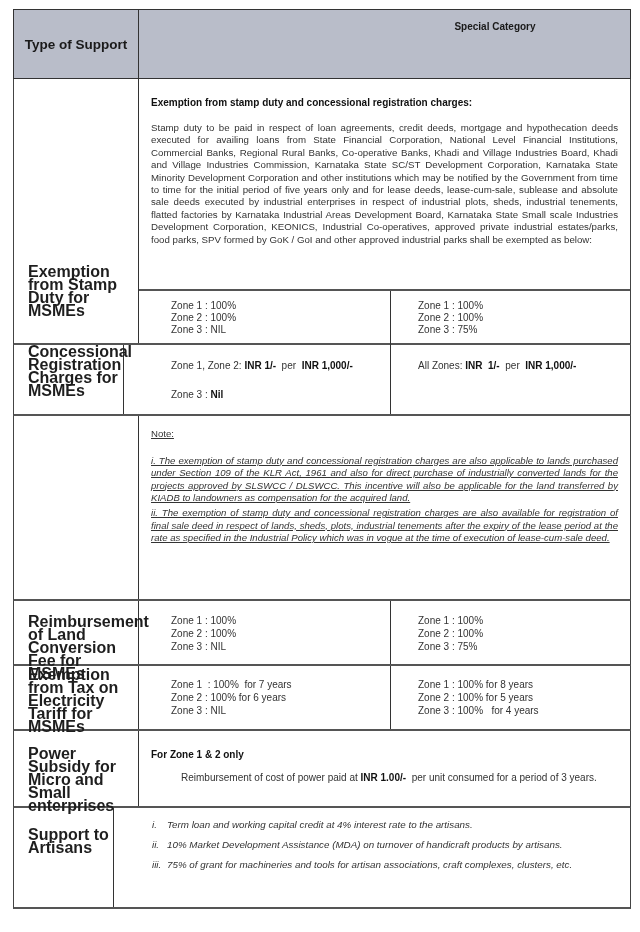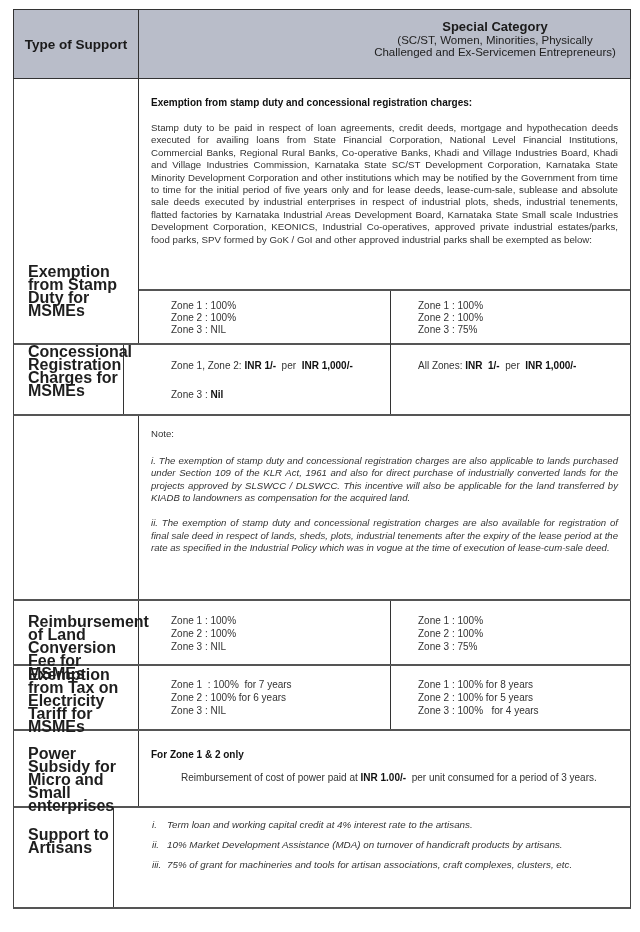--- a/index.html
+++ b/index.html
@@ -6,21 +6,21 @@
   body { width:640px; height:932px; position:relative; overflow:hidden;
          font-family:"Liberation Sans", sans-serif; color:#2a2a2a; }
   .tbl { position:absolute; left:13px; top:9px; width:618px; }
   .hdr { position:absolute; left:0; top:0; width:618px; height:70px; background:#b9bdc9;
          border:1.5px solid #333; box-sizing:border-box; }
   .hdr .c1 { position:absolute; left:0; top:0; width:125px; height:100%; display:flex; align-items:center;
              justify-content:center; font-weight:bold; font-size:13.5px; color:#1a1a1a; border-right:1.5px solid #333; box-sizing:border-box; }
   .hdr .c2 { position:absolute; left:125px; top:0; width:221px; height:100%; display:flex; align-items:center;
              justify-content:center; font-weight:bold; font-size:13.5px; color:#1a1a1a; border-right:1.5px solid #333; box-sizing:border-box; }
   .hdr .c3 { position:absolute; left:346px; top:0; right:0; height:100%; text-align:center; padding-top:9px; box-sizing:border-box; }
-  .hdr .c3 .t { font-weight:bold; font-size:13px; color:#1a1a1a; line-height:15px; }
+  .hdr .c3 .t { font-weight:bold; font-size:10px; color:#1a1a1a; line-height:15px; }
   .hdr .c3 .s { font-size:11.5px; color:#222; line-height:12px; padding:0 14px; }
   .row { position:absolute; left:0; width:618px; border-left:1.5px solid #444; border-right:1.5px solid #444;
          border-bottom:2px solid #555; box-sizing:border-box; }
   .lab { position:absolute; left:0; top:0; width:125px; height:100%; border-right:1.5px solid #333; box-sizing:border-box;
          font-weight:bold; font-size:16px; line-height:13px; color:#1e1e1e; padding-left:14px; padding-right:4px; }
   .body { position:absolute; left:125px; top:0; right:0; height:100%; font-size:9.6px; color:#333; }
   .sub { position:absolute; top:0; height:100%; box-sizing:border-box; font-size:10px; line-height:12px; color:#333; }
   .subL { left:0; width:252px; border-right:1.5px solid #333; padding-left:32px; }
   .subR { left:252px; right:0; padding-left:27px; }
   .b { font-weight:bold; color:#111; }
@@ -30,21 +30,20 @@
 </style>
 </head>
 <body>
 
 <div class="tbl">
 
   <div class="hdr">
     <div class="c1">Type of Support</div>
     <div class="c3">
       <div class="t">Special Category</div>
-      <div class="s">(SC/ST, Women, Minorities, Physically Challenged and Ex-Servicemen Entrepreneurs)</div>
     </div>
   </div>
 
   <div class="row" style="top:70px;height:266px;">
     <div class="lab" style="padding-top:186px;">Exemption from Stamp Duty for MSMEs</div>
     <div class="body">
       <div style="position:absolute;left:12px;right:12px;top:18px;">
         <p class="b" style="font-size:10px;">Exemption from stamp duty and concessional registration charges:</p>
         <p class="just" style="margin-top:14px;line-height:12.4px;font-size:9.7px;">Stamp duty to be paid in respect of loan agreements, credit deeds, mortgage and hypothecation deeds executed for availing loans from State Financial Corporation, National Level Financial Institutions, Commercial Banks, Regional Rural Banks, Co-operative Banks, Khadi and Village Industries Board, Khadi and Village Industries Commission, Karnataka State SC/ST Development Corporation, Karnataka State Minority Development Corporation and other institutions which may be notified by the Government from time to time for the initial period of five years only  and for lease deeds, lease-cum-sale, sublease and absolute sale deeds executed by industrial enterprises in respect of industrial plots, sheds, industrial tenements, flatted factories by Karnataka Industrial Areas Development Board, Karnataka State Small scale Industries Development Corporation, KEONICS, Industrial Co-operatives, approved private industrial estates/parks, food parks, SPV formed by GoK / GoI and other approved industrial parks shall be exempted as below:</p>
       </div>
@@ -72,24 +71,24 @@
       </div>
       <div class="sub subR" style="padding-top:15px;">
         <span>All Zones: </span><span class="b" style="white-space:pre">INR  1/-</span><span style="white-space:pre">  per  </span><span class="b">INR 1,000/-</span>
       </div>
     </div>
   </div>
 
   <div class="row" style="top:407px;height:185px;">
     <div class="lab"></div>
     <div class="body">
-      <div style="position:absolute;left:12px;right:12px;top:12px;font-size:9.6px;line-height:12.6px;">
+      <div style="position:absolute;left:12px;right:12px;top:12px;font-size:9.6px;line-height:12.6px;text-decoration:underline;">
         <p>Note:</p>
         <p class="it just" style="margin-top:14px;">i. The exemption of stamp duty and concessional registration charges are also applicable to lands purchased under Section 109 of the KLR Act, 1961 and also for direct purchase of industrially converted lands for the projects approved by SLSWCC / DLSWCC. This incentive will also be applicable for the land transferred by KIADB to landowners as compensation for the acquired land.</p>
-        <p class="it just" style="margin-top:12px;">ii. The exemption of stamp duty and concessional registration charges are also available for registration of final sale deed in respect of lands, sheds, plots, industrial tenements after the expiry of the lease period at the rate as specified in the Industrial Policy which was in vogue at the time of execution of lease-cum-sale deed.</p>
+        <p class="it just" style="margin-top:2px;">ii. The exemption of stamp duty and concessional registration charges are also available for registration of final sale deed in respect of lands, sheds, plots, industrial tenements after the expiry of the lease period at the rate as specified in the Industrial Policy which was in vogue at the time of execution of lease-cum-sale deed.</p>
       </div>
     </div>
   </div>
 
   <div class="row" style="top:592px;height:65px;padding-left:43px;">
     <div class="lab" style="padding-top:14px;">Reimbursement of Land Conversion Fee for MSMEs</div>
     <div class="body">
       <div class="sub subL" style="padding-top:13px;line-height:13px;">
         <div>Zone 1  : 100%</div>
         <div>Zone 2 : 100%</div>

